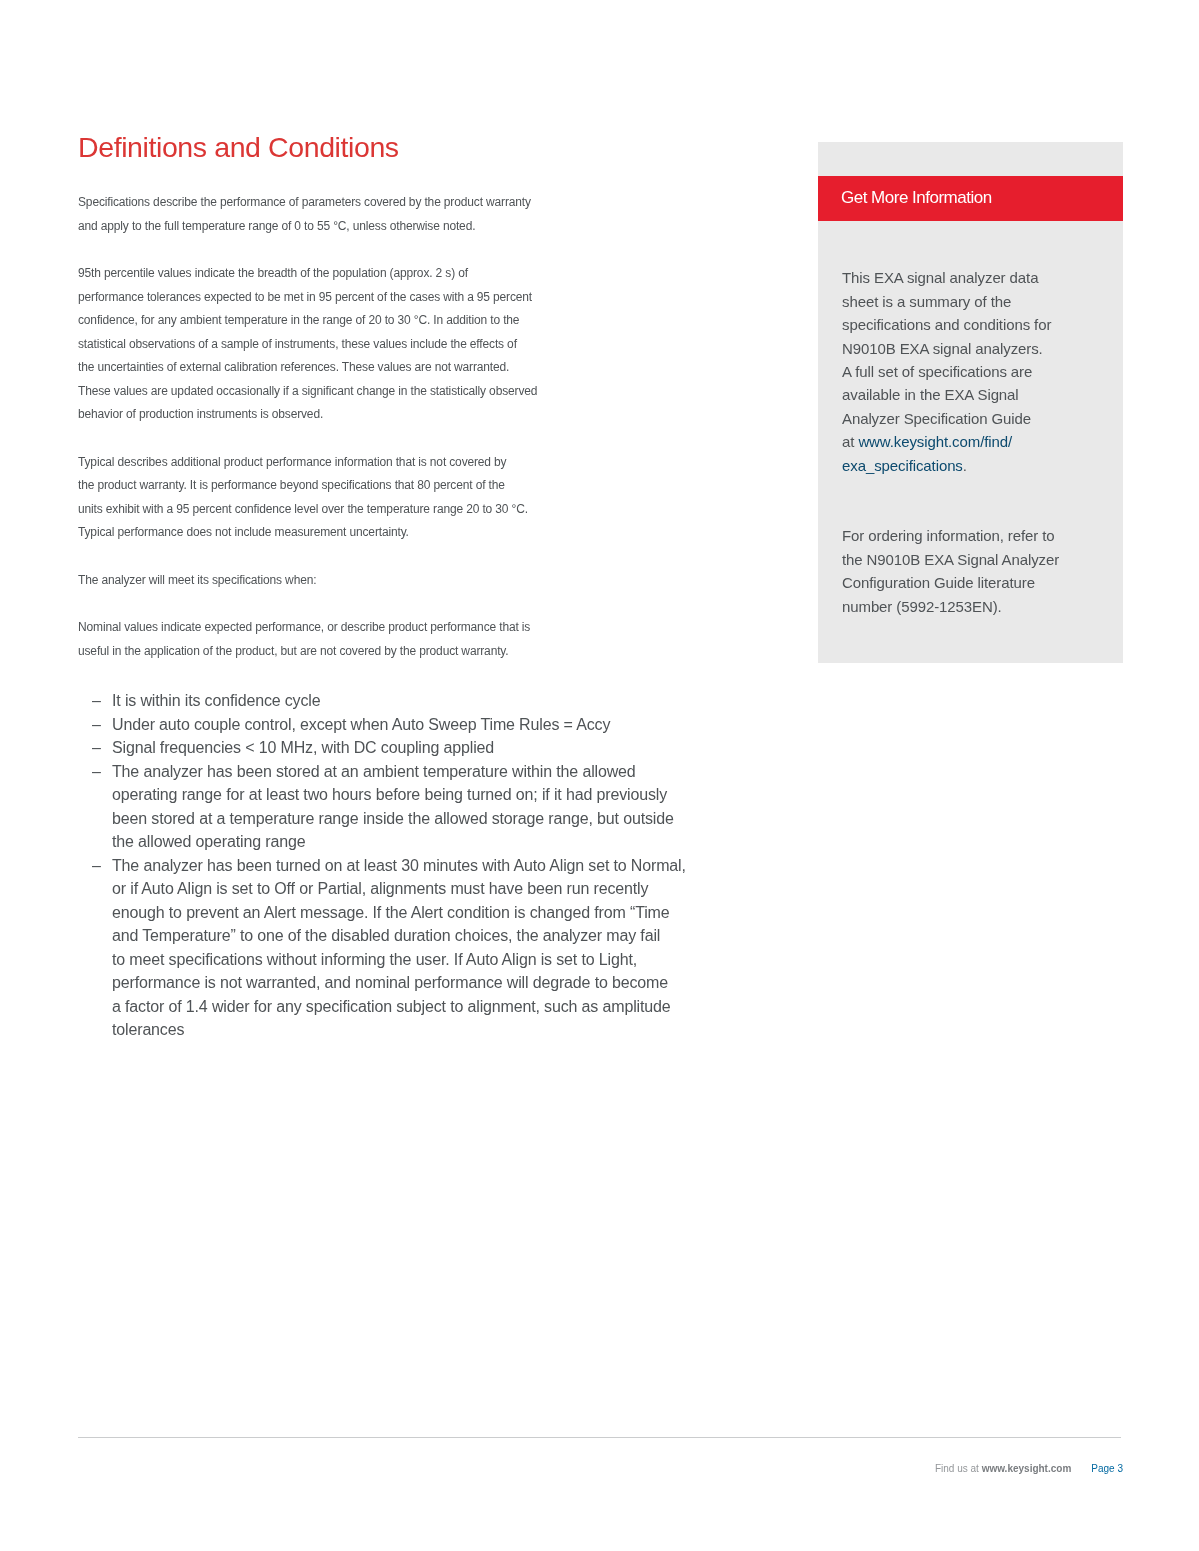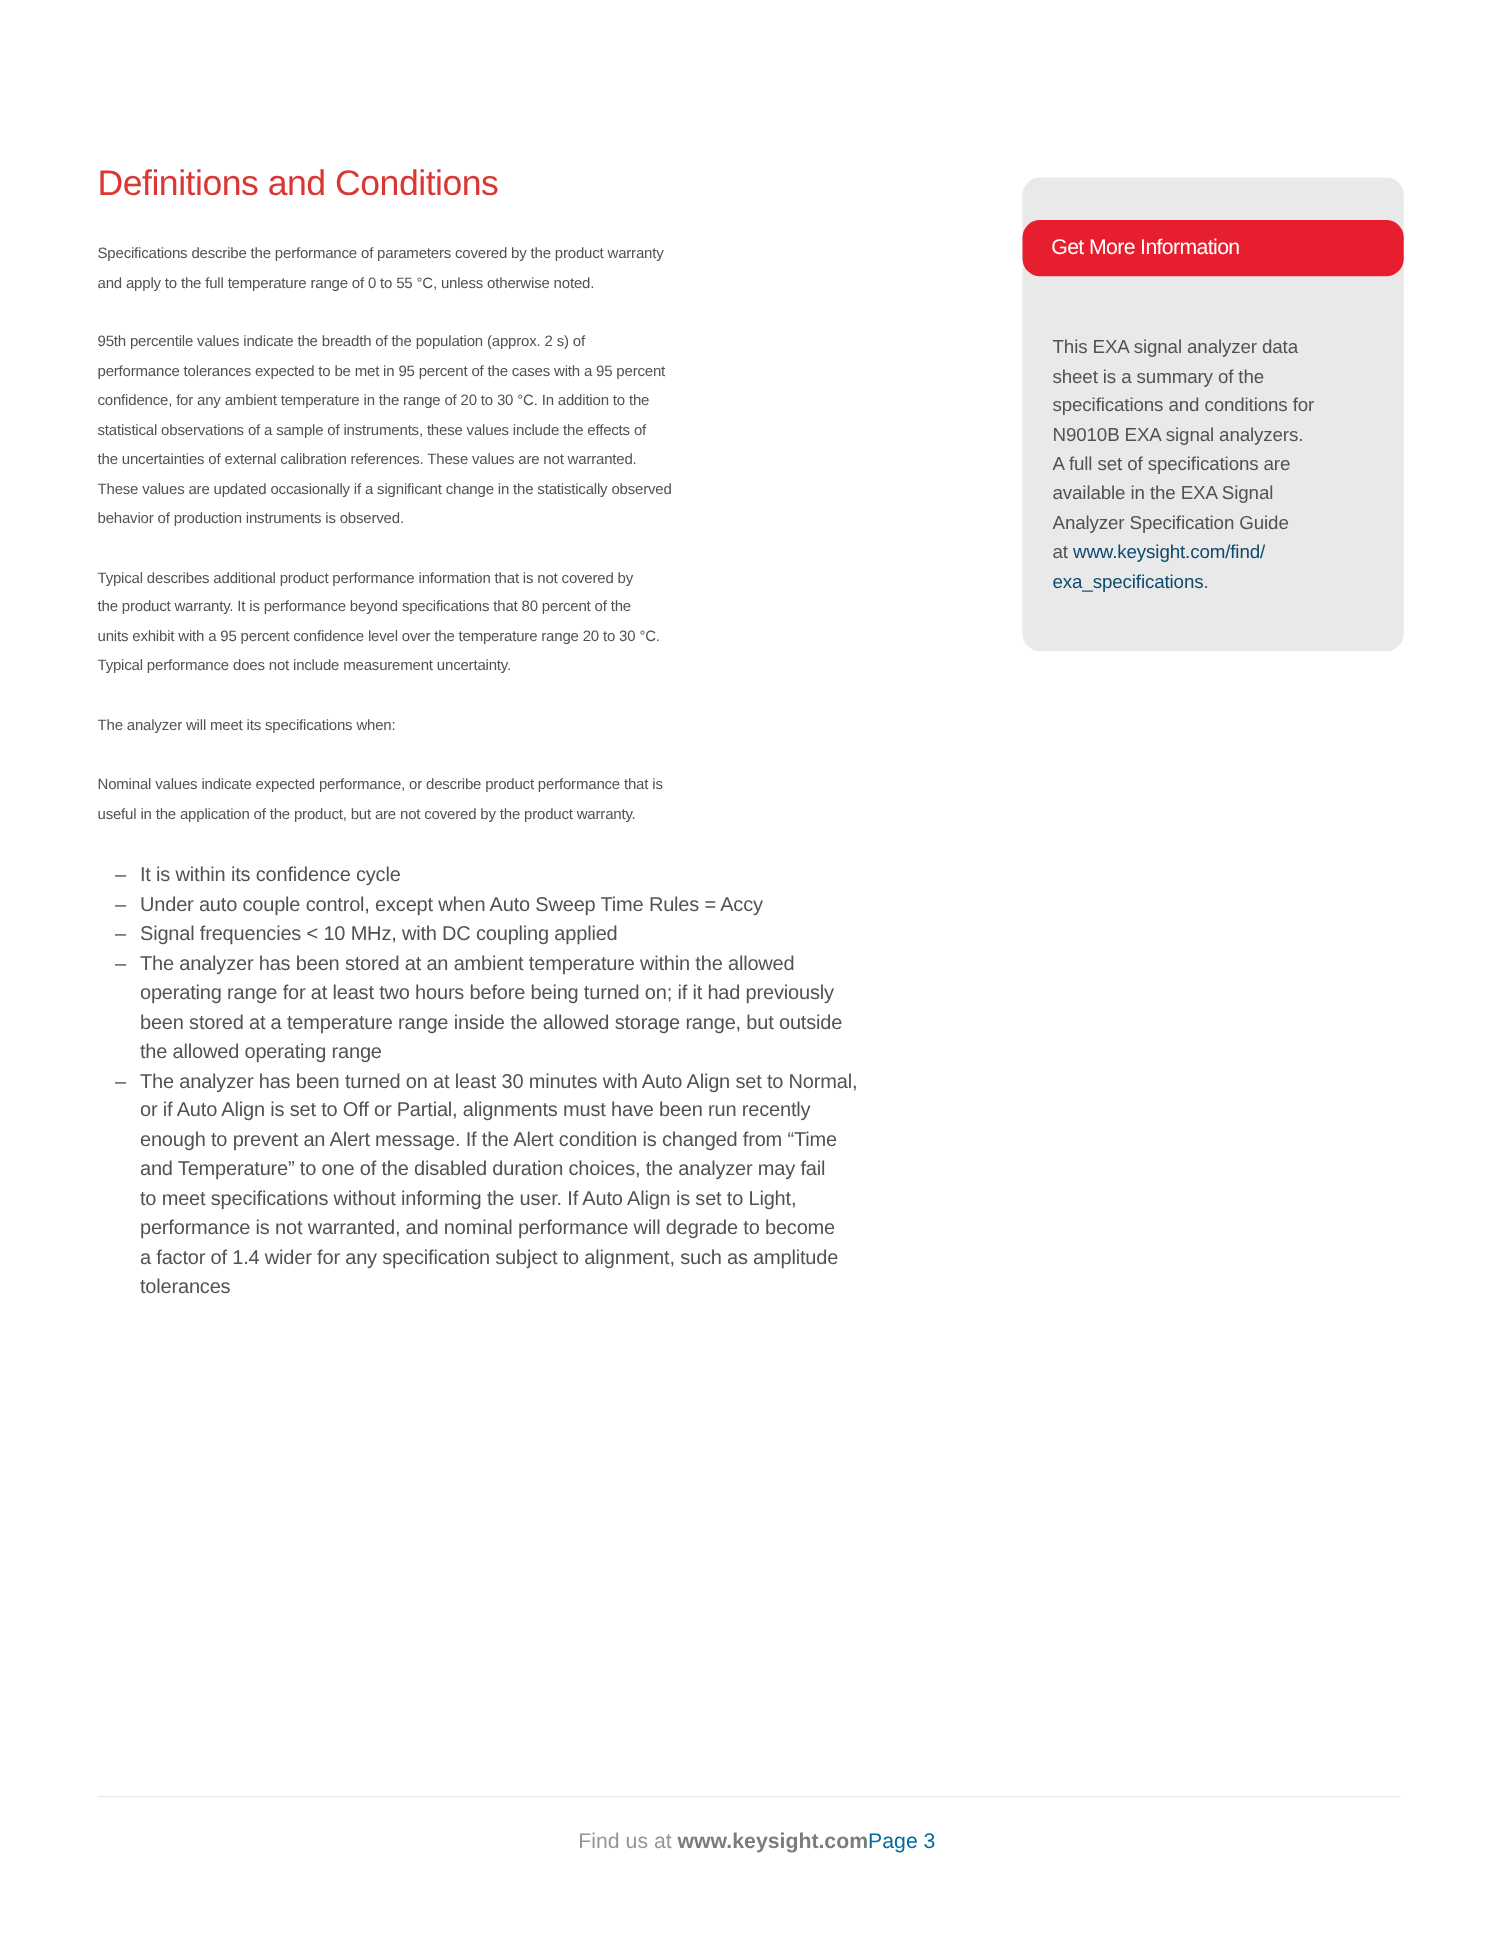--- a/index.html
+++ b/index.html
@@ -1,15 +1,15 @@
 <!DOCTYPE html>
 <html><head>
 <meta charset="utf-8">
 <style>
-  * { margin: 0; padding: 0; box-sizing: border-box; border-radius: 14px; }
+  * { margin: 0; padding: 0; box-sizing: border-box; }
   html, body { background: #ffffff; }
   .page {
     position: relative;
     width: 1199px;
     height: 1551px;
     background: #ffffff;
     overflow: hidden;
     font-family: "Liberation Sans", "DejaVu Sans", sans-serif;
   }
 
@@ -89,24 +89,25 @@
     width: 1043px;
     top: 1437px;
     border-top: 1px solid #cbcdce;
   }
   .footer-row {
     position: absolute;
     left: 88px;
     width: 1035px;
     top: 1463px;
     display: flex;
-    justify-content: center;
+    justify-content: flex-end;
     align-items: baseline;
-    font-size: 17px;
+    font-size: 10px;
     color: #94979a;
+    gap: 20px;
   }
   .footer-site { font-weight: 700; color: #7a7d80; }
   .footer-page { color: #0369a1; }
 </style>
 </head>
 <body>
 
 <div class="page">
 
   <div class="content">
@@ -168,20 +169,24 @@
     <div class="sidebar-body">
       <div><span>This EXA signal analyzer data
 sheet is a summary of the
 specifications and conditions for
 N9010B EXA signal analyzers.
 A full set of specifications are
 available in the EXA Signal
 Analyzer Specification Guide
 at </span><a class="sidebar-link">www.keysight.com/find/
 exa_specifications</a><span>.</span></div>
+      <div class="sidebar-para-gap">For ordering information, refer to
+the N9010B EXA Signal Analyzer
+Configuration Guide literature
+number (5992-1253EN).</div>
     </div>
   </aside>
 
   <div class="footer-rule"></div>
   <div class="footer-row">
     <span><span>Find us at </span><span class="footer-site">www.keysight.com</span></span>
     <span class="footer-page">Page 3</span>
   </div>
 
 </div>

